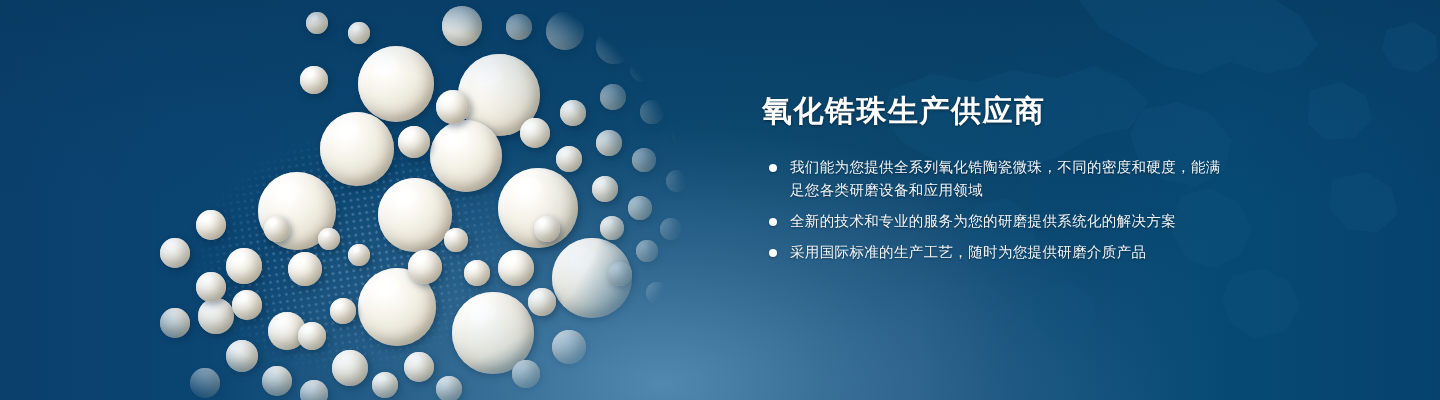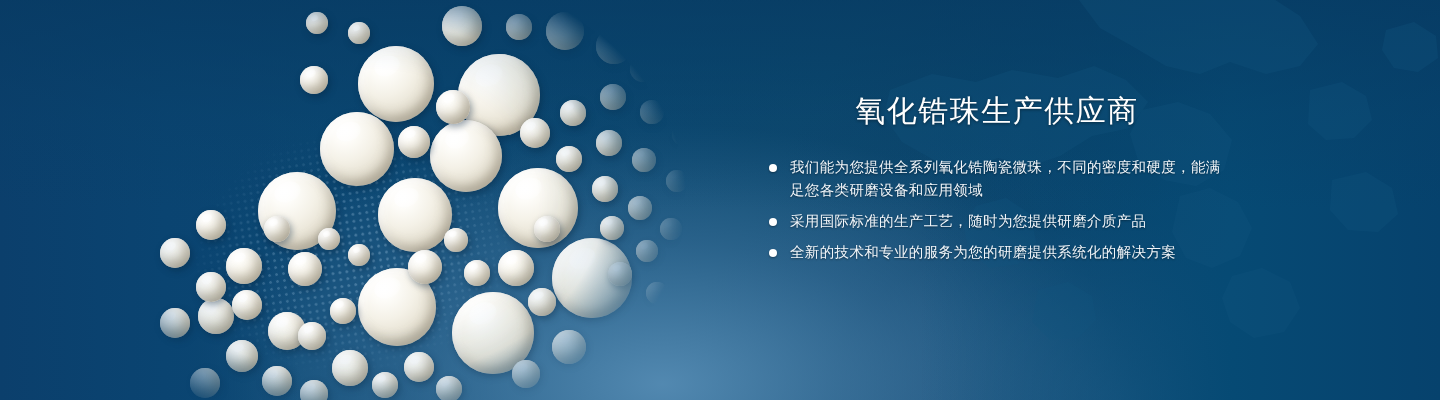--- a/index.html
+++ b/index.html
@@ -98,26 +98,25 @@
 
   
   .copy {
     position: absolute;
     left: 762px; top: 92px;
     width: 470px;
   }
   .headline {
     margin: 0;
     font-size: 30px;
-    font-weight: 400;
+    font-weight: 700;
     letter-spacing: 1.5px;
     color: #ffffff;
     text-shadow: 0 1px 3px rgba(0,0,0,0.45);
     line-height: 1.25;
-    text-align: center;
   }
   .points {
     list-style: none;
     margin: 26px 0 11px 0;
     padding: 0;
   }
   .point {
     position: relative;
     padding-left: 28px;
     margin-bottom: 8px;
@@ -240,22 +239,22 @@
 
   <div class="copy">
     <h1 class="headline">氧化锆珠生产供应商</h1>
     <ul class="points">
       <li class="point">
         <span class="dot"></span>
         <span>我们能为您提供全系列氧化锆陶瓷微珠，不同的密度和硬度，能满足您各类研磨设备和应用领域</span>
       </li>
       <li class="point">
         <span class="dot"></span>
-        <span>采用国际标准的生产工艺，随时为您提供研磨介质产品</span>
+        <span>全新的技术和专业的服务为您的研磨提供系统化的解决方案</span>
       </li>
       <li class="point">
         <span class="dot"></span>
-        <span>全新的技术和专业的服务为您的研磨提供系统化的解决方案</span>
+        <span>采用国际标准的生产工艺，随时为您提供研磨介质产品</span>
       </li>
     </ul>
   </div>
 
 </div>
 
 </body></html>

